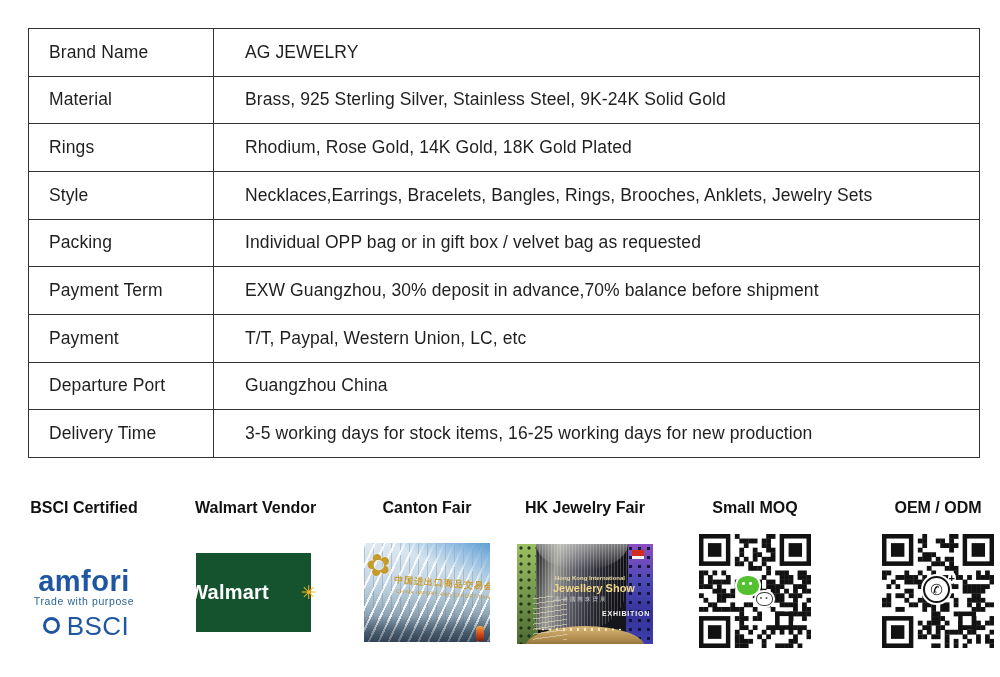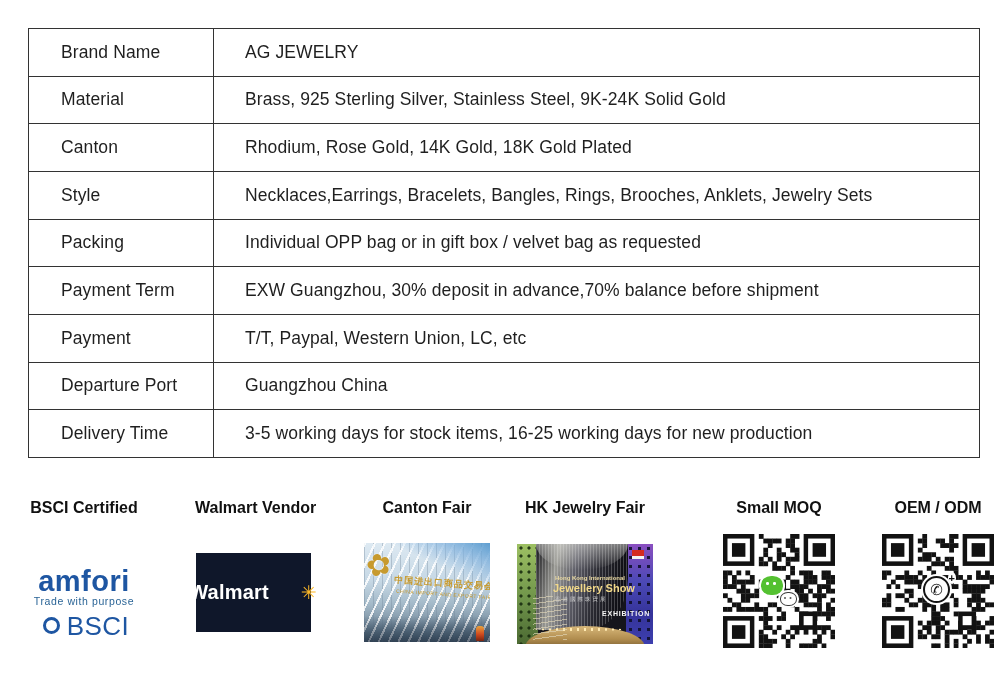--- a/index.html
+++ b/index.html
@@ -5,21 +5,21 @@
   * { margin:0; padding:0; box-sizing:border-box; }
   html,body { background:#fff; }
   body { width:1000px; height:677px; position:relative; font-family:"Liberation Sans", sans-serif; color:#222; overflow:hidden; }
 
   
   .spec-table { position:absolute; left:28px; top:28px; width:952px; height:430px;
                 display:table; border-collapse:collapse; table-layout:fixed; }
   .trow  { display:table-row; }
   .tcell { display:table-cell; vertical-align:middle; border:1.7px solid #333;
            font-size:17.5px; color:#1f1f1f; letter-spacing:0.1px; }
-  .tlabel { width:185px; padding-left:32px; }
+  .tlabel { width:185px; padding-left:20px; }
   .tvalue { padding-left:31px; padding-right:6px; }
 
   
   .badge { position:absolute; top:498px; text-align:center; }
   .badge-label { font-size:16px; font-weight:700; color:#111; height:20px; line-height:20px; white-space:nowrap; }
 
   
   .amfori-logo { margin-top:50px; text-align:center; }
   .amfori-word { font-size:29px; font-weight:700; line-height:26px; letter-spacing:0.5px; }
   .amfori-sub  { font-size:10.5px; font-weight:400; letter-spacing:0.6px; margin-top:1px; }
@@ -100,21 +100,21 @@
 <div class="spec-table">
   <div class="trow">
     <div class="tcell tlabel" style="border-color: rgb(51, 51, 51);">Brand Name</div>
     <div class="tcell tvalue" style="border-color: rgb(51, 51, 51);">AG JEWELRY</div>
   </div>
   <div class="trow">
     <div class="tcell tlabel" style="border-color: rgb(51, 51, 51);">Material</div>
     <div class="tcell tvalue" style="border-color: rgb(51, 51, 51);">Brass, 925 Sterling Silver, Stainless Steel, 9K-24K Solid Gold</div>
   </div>
   <div class="trow">
-    <div class="tcell tlabel" style="border-color: rgb(51, 51, 51);">Canton</div>
+    <div class="tcell tlabel" style="border-color: rgb(51, 51, 51);">Rings</div>
     <div class="tcell tvalue" style="border-color: rgb(51, 51, 51);">Rhodium, Rose Gold, 14K Gold, 18K Gold Plated</div>
   </div>
   <div class="trow">
     <div class="tcell tlabel" style="border-color: rgb(51, 51, 51);">Style</div>
     <div class="tcell tvalue" style="border-color: rgb(51, 51, 51);">Necklaces,Earrings, Bracelets, Bangles, Rings, Brooches, Anklets, Jewelry Sets</div>
   </div>
   <div class="trow">
     <div class="tcell tlabel" style="border-color: rgb(51, 51, 51);">Packing</div>
     <div class="tcell tvalue" style="border-color: rgb(51, 51, 51); margin-top: 32px;">Individual OPP bag or in gift box / velvet bag as requested</div>
   </div>
@@ -143,21 +143,21 @@
     <div class="amfori-sub" style="color: rgb(42, 100, 150);">Trade with purpose</div>
     <div class="bsci-row">
       <span class="bsci-swirl" style="border-color: rgb(30, 86, 162);"></span>
       <span class="bsci-text" style="color: rgb(30, 86, 162);">BSCI</span>
     </div>
   </div>
 </div>
 
 <div class="badge" style="left:195px; width:116px;">
   <div class="badge-label">Walmart Vendor</div>
-  <div class="walmart-box" style="background: #0f172a; gap: 30px;">
+  <div class="walmart-box" style="background: #14532d; gap: 30px;">
     <span class="walmart-text">Walmart</span>
     <span class="walmart-spark" style="color: rgb(253, 184, 39);">✳</span>
   </div>
 </div>
 
 <div class="badge" style="left:364px; width:126px;">
   <div class="badge-label">Canton Fair</div>
   <div class="canton-photo">
     <span class="canton-flower" style="color: rgb(199, 154, 46);">✿</span>
     <span class="canton-cn" style="color: rgb(199, 154, 46);">中国进出口商品交易会</span>
@@ -176,21 +176,21 @@
     <span class="hk-floor"></span>
     <span class="hk-stairs"></span>
     <span class="hk-line1">Hong Kong International</span>
     <span class="hk-line2">Jewellery Show</span>
     <span class="hk-line3">香港國際珠寶展</span>
     <span class="hk-exhibition">EXHIBITION</span>
     <span class="hk-redbox"></span>
   </div>
 </div>
 
-<div class="badge" style="left:721px; width:116px;">
+<div class="badge" style="left:697px; width:116px;">
   <div class="badge-label">Small MOQ</div>
   <div class="qr-wrap">
     <svg class="qr-svg" width="112" height="114">
         <rect x="0" y="0" width="112" height="114" fill="#ffffff"></rect>
         <rect x="35.84" y="0" width="4.78" height="4.859999999999999" fill="#121212"></rect>
         <rect x="67.2" y="0" width="4.78" height="4.859999999999999" fill="#121212"></rect>
         <rect x="71.68" y="0" width="4.78" height="4.859999999999999" fill="#121212"></rect>
         <rect x="40.32000000000001" y="4.56" width="4.78" height="4.859999999999999" fill="#121212"></rect>
         <rect x="44.800000000000004" y="4.56" width="4.78" height="4.859999999999999" fill="#121212"></rect>
         <rect x="49.28" y="4.56" width="4.78" height="4.859999999999999" fill="#121212"></rect>

